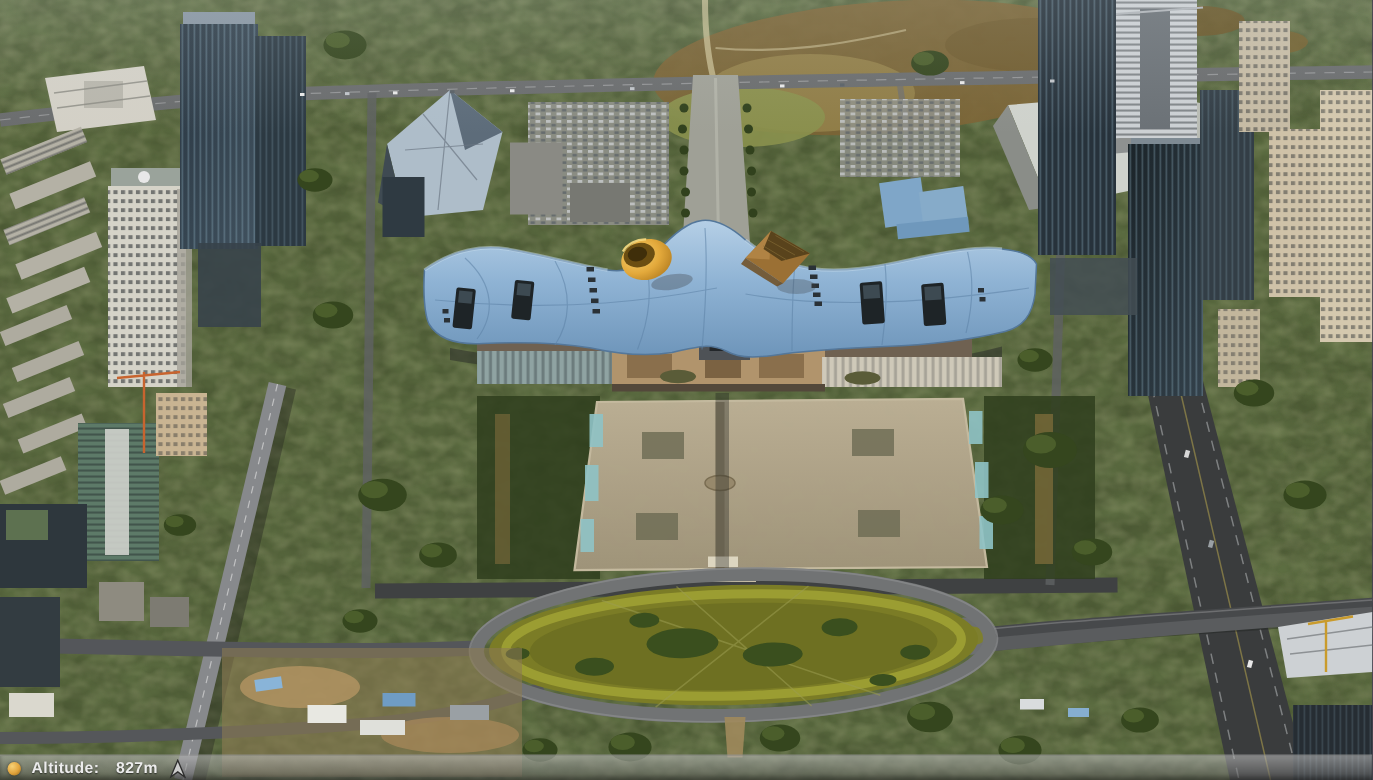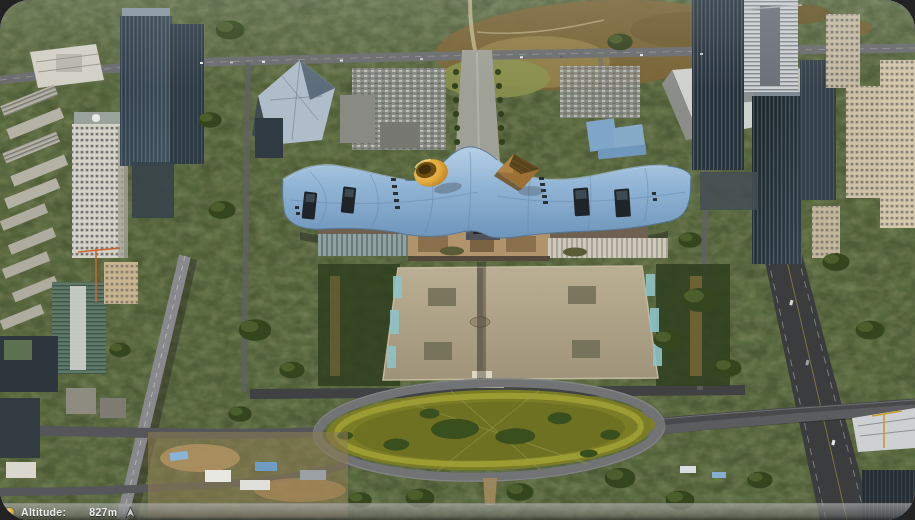--- a/index.html
+++ b/index.html
@@ -1,38 +1,37 @@
 <!DOCTYPE html>
 <html style="--hud-bar-top: rgba(185,185,185,0.60); --hud-bar-bottom: rgba(82,82,82,0.58); --hud-text: #ececec; --status-dot: #e2a43c; --tree-base: #44502e; --tree-dark: #2f3e1d; --grass-olive: #7b7c26; --road-gray: #5d5f60; --plaza-tan: #b0a287; --roof-blue: #8fb3d4; --cone-yellow: #e3a93b; --pyramid-brown: #9b7034; --glass-dark: #27323b; --concrete-light: #d5d3c8;"><head>
 <meta charset="utf-8">
 <style>
   html,body{margin:0;padding:0;background:#222;}
   .stage{
     position:relative;width:915px;height:520px;overflow:hidden;
     background:#8b5cf6;font-family:"Liberation Sans",sans-serif;
     cursor:grab;
-    border-radius:30px;
   }
   .scene{position:absolute;inset:0;display:block;}
   .hud{
     position:absolute;left:0;right:0;bottom:0;height:16px;
     background:linear-gradient(var(--hud-bar-top,rgba(185,185,185,.6)),var(--hud-bar-bottom,rgba(82,82,82,.58)));
     border-top:1px solid rgba(255,255,255,.28);
     box-shadow:inset 0 -2px 3px rgba(0,0,0,.28);
     display:flex;align-items:center;padding:0 5px;
     color:var(--hud-text,#ececec);font-size:10.5px;font-weight:bold;
     text-shadow:0 1px 1px rgba(0,0,0,.6);letter-spacing:.3px;
   }
   .hud-dot{
     width:9px;height:9px;border-radius:50%;flex:0 0 auto;
     background:radial-gradient(circle at 35% 32%,#f7d176,var(--status-dot,#e2a43c) 55%,#8f6316);
     box-shadow:0 0 2px rgba(0,0,0,.55);
   }
   .hud-label{margin-left:7px;}
-  .hud-value{margin-left:23px;}
+  .hud-value{margin-left:11px;}
   .hud-heading{margin-left:8px;flex:0 0 auto;display:block;}
 </style>
 </head>
 <body>
 
 <div class="stage">
 <svg class="scene" width="915" height="520" viewBox="0 0 915 520" xmlns="http://www.w3.org/2000/svg">
   <defs>
     <linearGradient id="roofGrad" x1="0" y1="0" x2="0" y2="1">
       <stop offset="0" stop-color="#b5cfe6"></stop>

